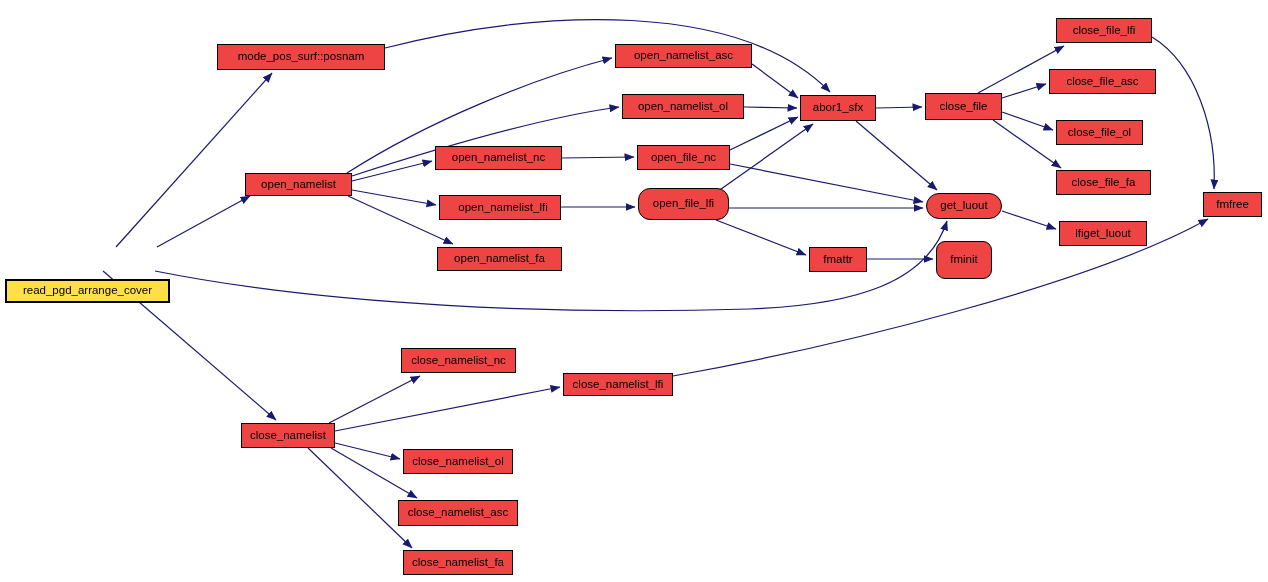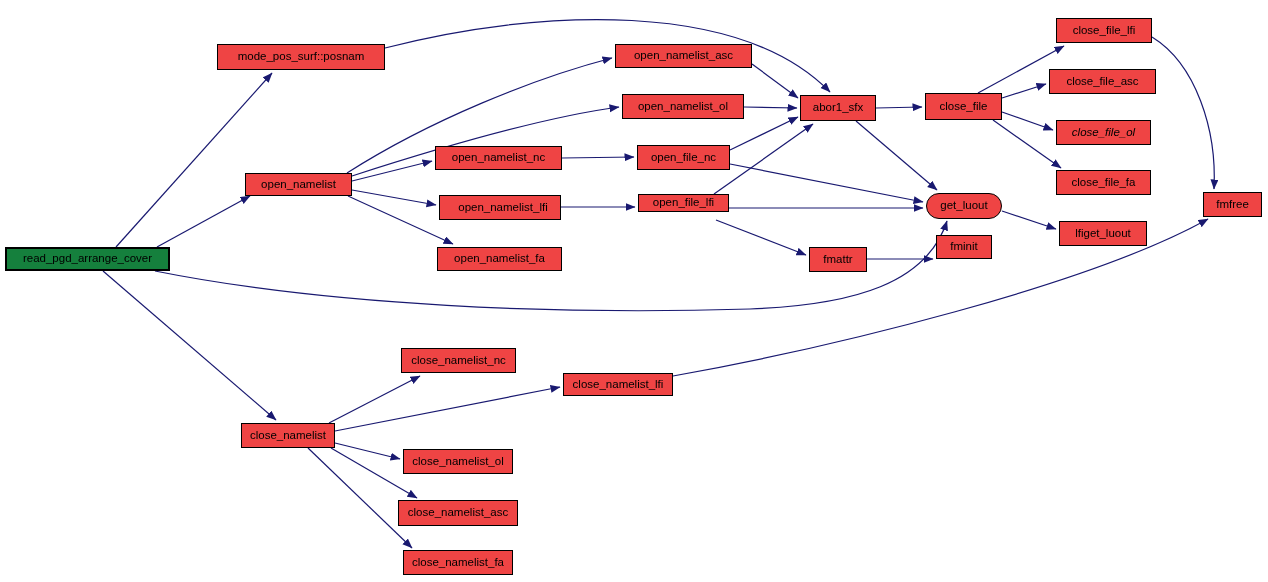--- a/index.html
+++ b/index.html
@@ -35,22 +35,23 @@
     color: #000000;
     font-size: 11.5px;
     line-height: 1;
     display: flex;
     align-items: center;
     justify-content: center;
     white-space: nowrap;
     cursor: pointer;
   }
   .node.main {
-    background: #15803d;
+    background: #fde047;
     border-width: 2px;
+    margin-top: 32px;
   }
 </style>
 </head>
 <body>
 
 <div id="stage">
   <svg id="edges-svg" width="1268" height="582" viewBox="0 0 1268 582">
     <defs>
       <marker id="arrow" markerUnits="userSpaceOnUse" markerWidth="11" markerHeight="9" refX="9.5" refY="4" orient="auto">
         <path d="M0,0 L10,4 L0,8 Z" fill="#191970"></path>
@@ -92,32 +93,32 @@
       <path d="M673,376 C830,348 1090,285 1208,219" class="edge" marker-end="url(#arrow)"></path>
     </svg>
 <div class="node main" style="left: 5px; top: 247px; width: 165px; height: 24px;">read_pgd_arrange_cover</div>
     <div class="node" style="left: 217px; top: 44px; width: 168px; height: 26px;">mode_pos_surf::posnam</div>
     <div class="node" style="left: 245px; top: 173px; width: 107px; height: 23px;">open_namelist</div>
     <div class="node" style="left: 615px; top: 44px; width: 137px; height: 24px;">open_namelist_asc</div>
     <div class="node" style="left: 622px; top: 94px; width: 122px; height: 25px;">open_namelist_ol</div>
     <div class="node" style="left: 435px; top: 146px; width: 127px; height: 24px; text-align: center;">open_namelist_nc</div>
     <div class="node" style="left: 637px; top: 145px; width: 93px; height: 25px;">open_file_nc</div>
     <div class="node" style="left: 439px; top: 195px; width: 122px; height: 25px; padding-left: 6px;">open_namelist_lfi</div>
-    <div class="node" style="left: 638px; top: 194px; width: 91px; height: 18px;">open_file_lfi</div>
+    <div class="node" style="left: 638px; top: 188px; width: 91px; height: 32px; border-radius: 12px;">open_file_lfi</div>
     <div class="node" style="left: 437px; top: 247px; width: 125px; height: 24px; text-align: center;">open_namelist_fa</div>
     <div class="node" style="left: 800px; top: 95px; width: 76px; height: 26px;">abor1_sfx</div>
     <div class="node" style="left: 925px; top: 93px; width: 77px; height: 27px;">close_file</div>
     <div class="node" style="left: 1056px; top: 18px; width: 96px; height: 25px;">close_file_lfi</div>
     <div class="node" style="left: 1049px; top: 69px; width: 107px; height: 25px;">close_file_asc</div>
-    <div class="node" style="left: 1056px; top: 120px; width: 95px; height: 25px; font-style: italic;">close_file_ol</div>
+    <div class="node" style="left: 1056px; top: 120px; width: 87px; height: 25px;">close_file_ol</div>
     <div class="node" style="left: 1056px; top: 170px; width: 95px; height: 25px;">close_file_fa</div>
     <div class="node" style="left: 926px; top: 193px; width: 76px; height: 26px; border-radius: 13px;">get_luout</div>
     <div class="node" style="left: 1059px; top: 221px; width: 88px; height: 25px;">lfiget_luout</div>
     <div class="node" style="left: 1203px; top: 192px; width: 59px; height: 25px;">fmfree</div>
     <div class="node" style="left: 809px; top: 247px; width: 58px; height: 25px;">fmattr</div>
-    <div class="node" style="left: 936px; top: 235px; width: 56px; height: 24px;">fminit</div>
+    <div class="node" style="left: 936px; top: 241px; width: 56px; height: 38px; border-radius: 9px;">fminit</div>
     <div class="node" style="left: 401px; top: 348px; width: 115px; height: 25px;">close_namelist_nc</div>
     <div class="node" style="left: 563px; top: 373px; width: 110px; height: 23px;">close_namelist_lfi</div>
     <div class="node" style="left: 241px; top: 423px; width: 94px; height: 25px;">close_namelist</div>
     <div class="node" style="left: 403px; top: 449px; width: 110px; height: 25px;">close_namelist_ol</div>
     <div class="node" style="left: 398px; top: 500px; width: 120px; height: 26px;">close_namelist_asc</div>
     <div class="node" style="left: 403px; top: 550px; width: 110px; height: 25px;">close_namelist_fa</div>
   </div>
 
 </body></html>

